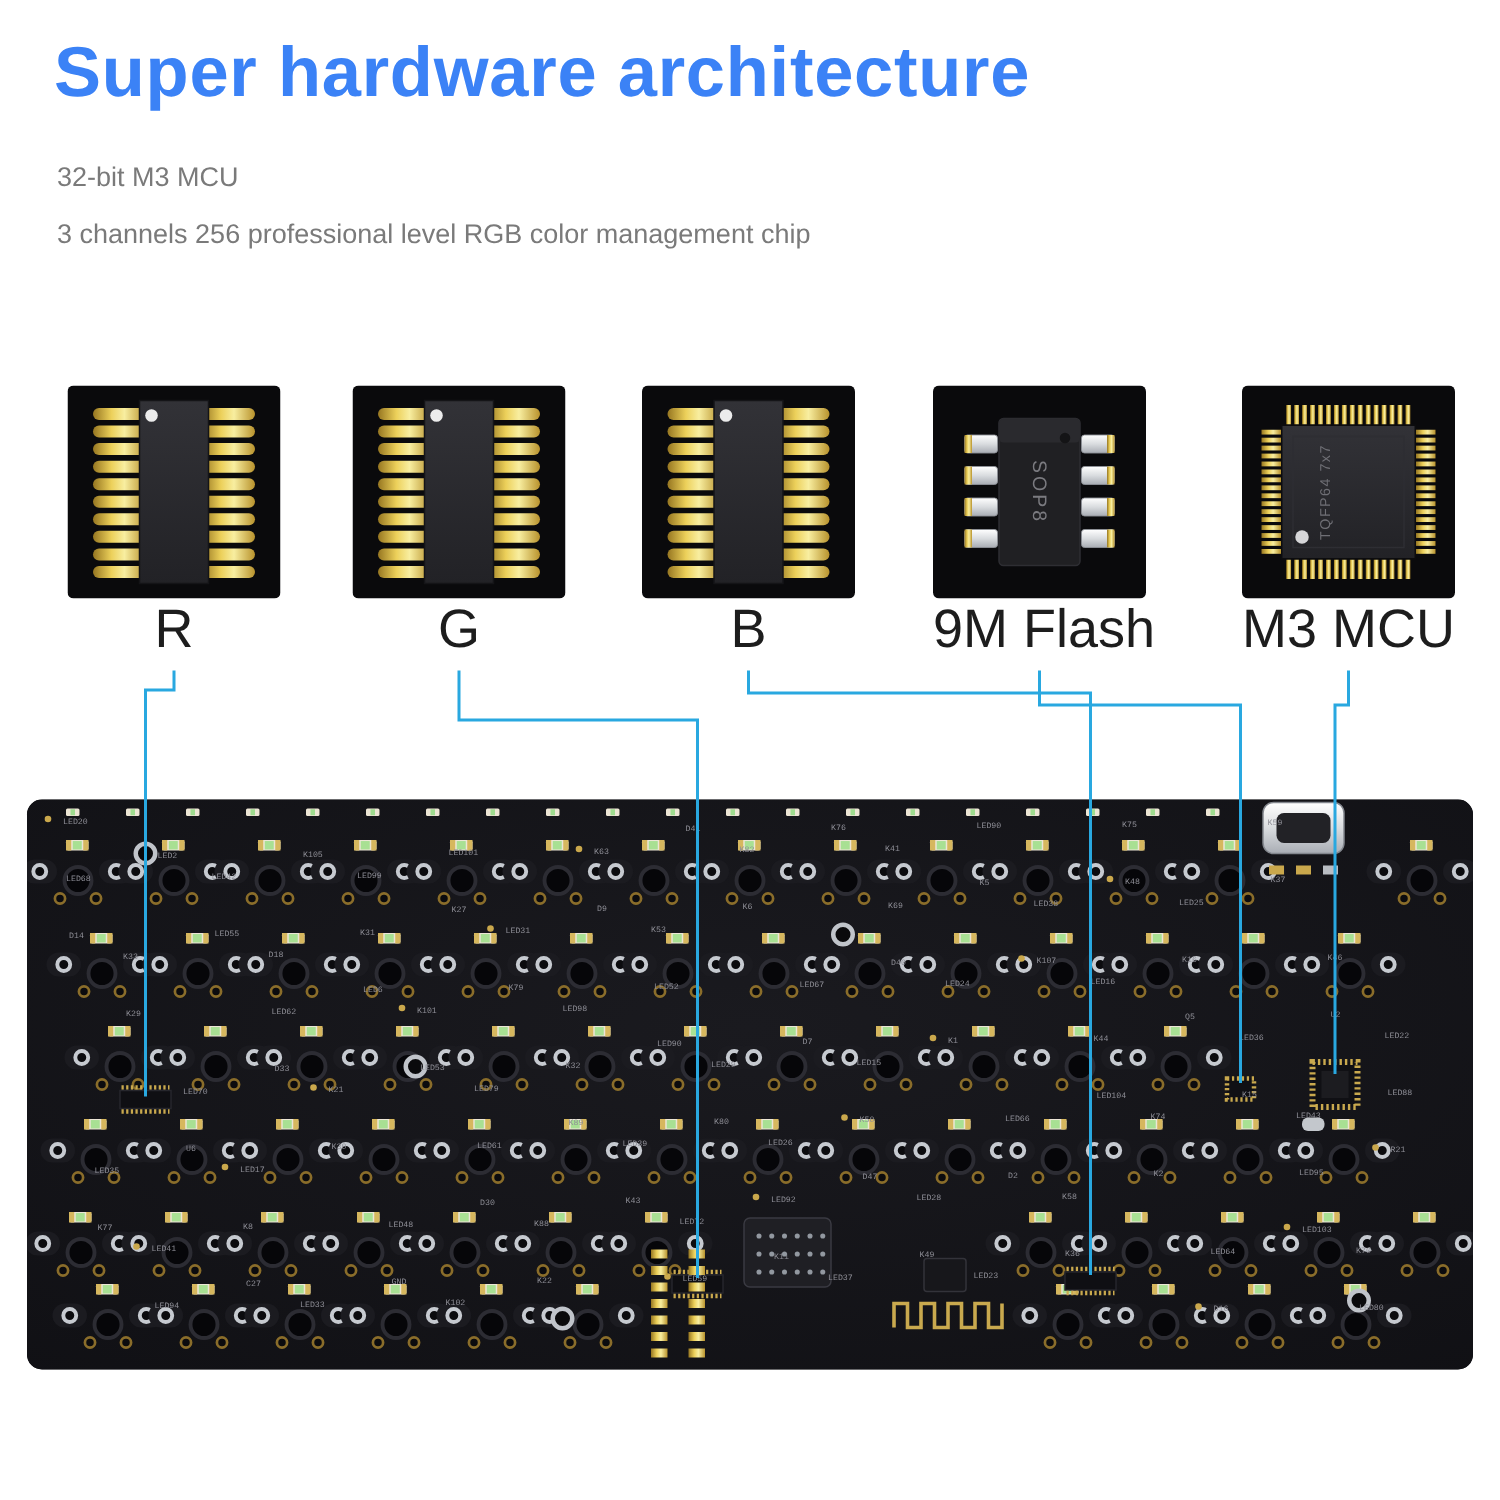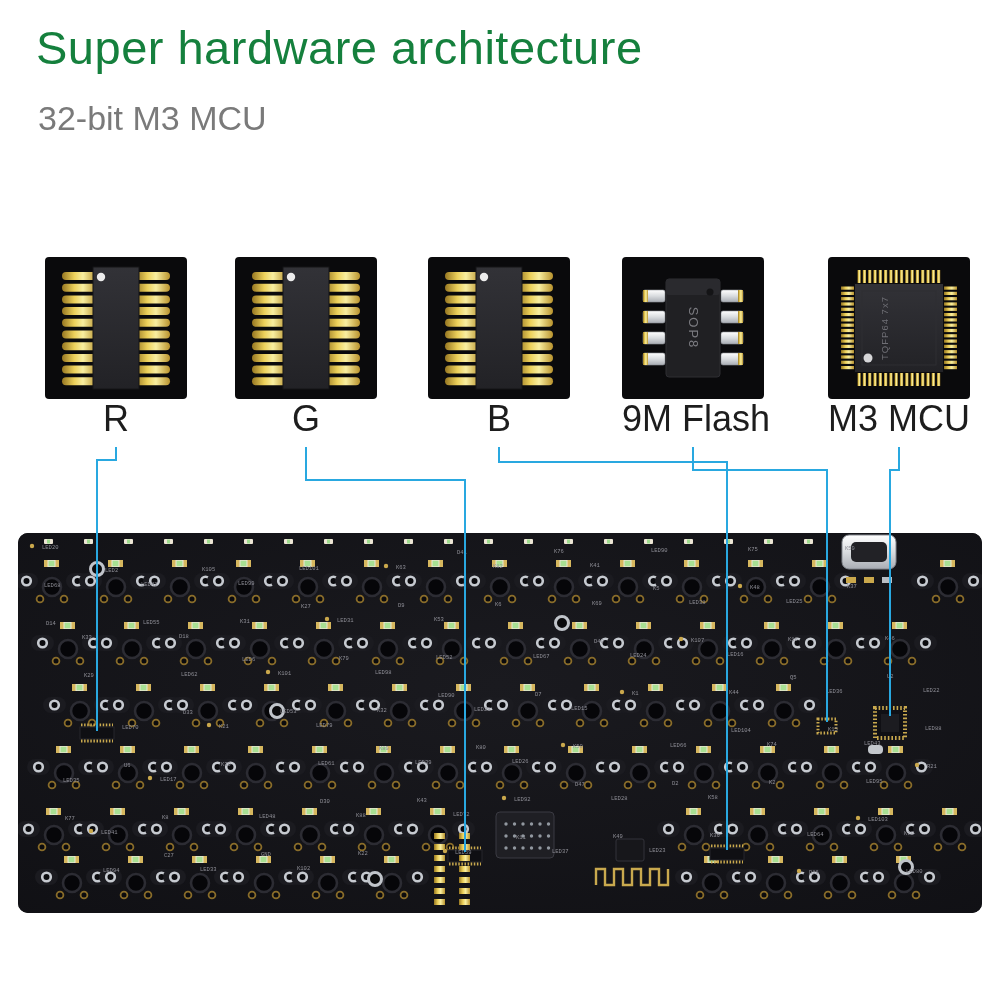--- a/index.html
+++ b/index.html
@@ -2,25 +2,25 @@
 <html><head>
 <meta charset="utf-8">
 <style>
   html,body{margin:0;padding:0;}
   body{
     width:1000px;height:1000px;position:relative;overflow:hidden;
     background:#ffffff;font-family:"Liberation Sans", sans-serif;
   }
   .page-title{
     position:absolute;left:36px;top:20px;margin:0;
-    font-size:47px;font-weight:400;color:#15803d;letter-spacing:0.5px;
+    font-size:47px;font-weight:700;color:#3b82f6;letter-spacing:0.5px;
   }
   .specs{
     position:absolute;left:38px;top:99px;
-    font-size:34px;color:#7a7a7a;line-height:38px;
+    font-size:18px;color:#7a7a7a;line-height:38px;
   }
   .chip{position:absolute;top:257px;width:142px;height:142px;}
   #chip-r{left:45px}#chip-g{left:235px}#chip-b{left:428px}
   #chip-flash{left:622px}#chip-mcu{left:828px}
   .chip svg{display:block;width:142px;height:142px;}
   .chip-caption{
     position:absolute;top:398px;width:142px;text-align:center;
     font-size:36px;color:#1d1d1d;white-space:nowrap;
   }
   #cap-r{left:45px}#cap-g{left:235px}#cap-b{left:428px}
@@ -197,20 +197,21 @@
       <rect x="34" y="34" width="74" height="74" fill="none" stroke="#2e2e33"></rect>
       <circle cx="40" cy="101" r="4.5" fill="#d6d6d8"></circle>
     </symbol>
   </defs>
 </svg>
 
 <h1 class="page-title">Super hardware architecture</h1>
 
 <div class="specs">
   <div>32-bit M3 MCU</div>
+  <div>3 channels 256 professional level RGB color management chip</div>
 </div>
 
 <div class="chip" id="chip-r">
   <svg viewBox="0 0 142 142">
       <use href="#sym-sop20"></use>
     </svg>
 </div>
 <div class="chip" id="chip-g">
   <svg viewBox="0 0 142 142">
       <use href="#sym-sop20"></use>

